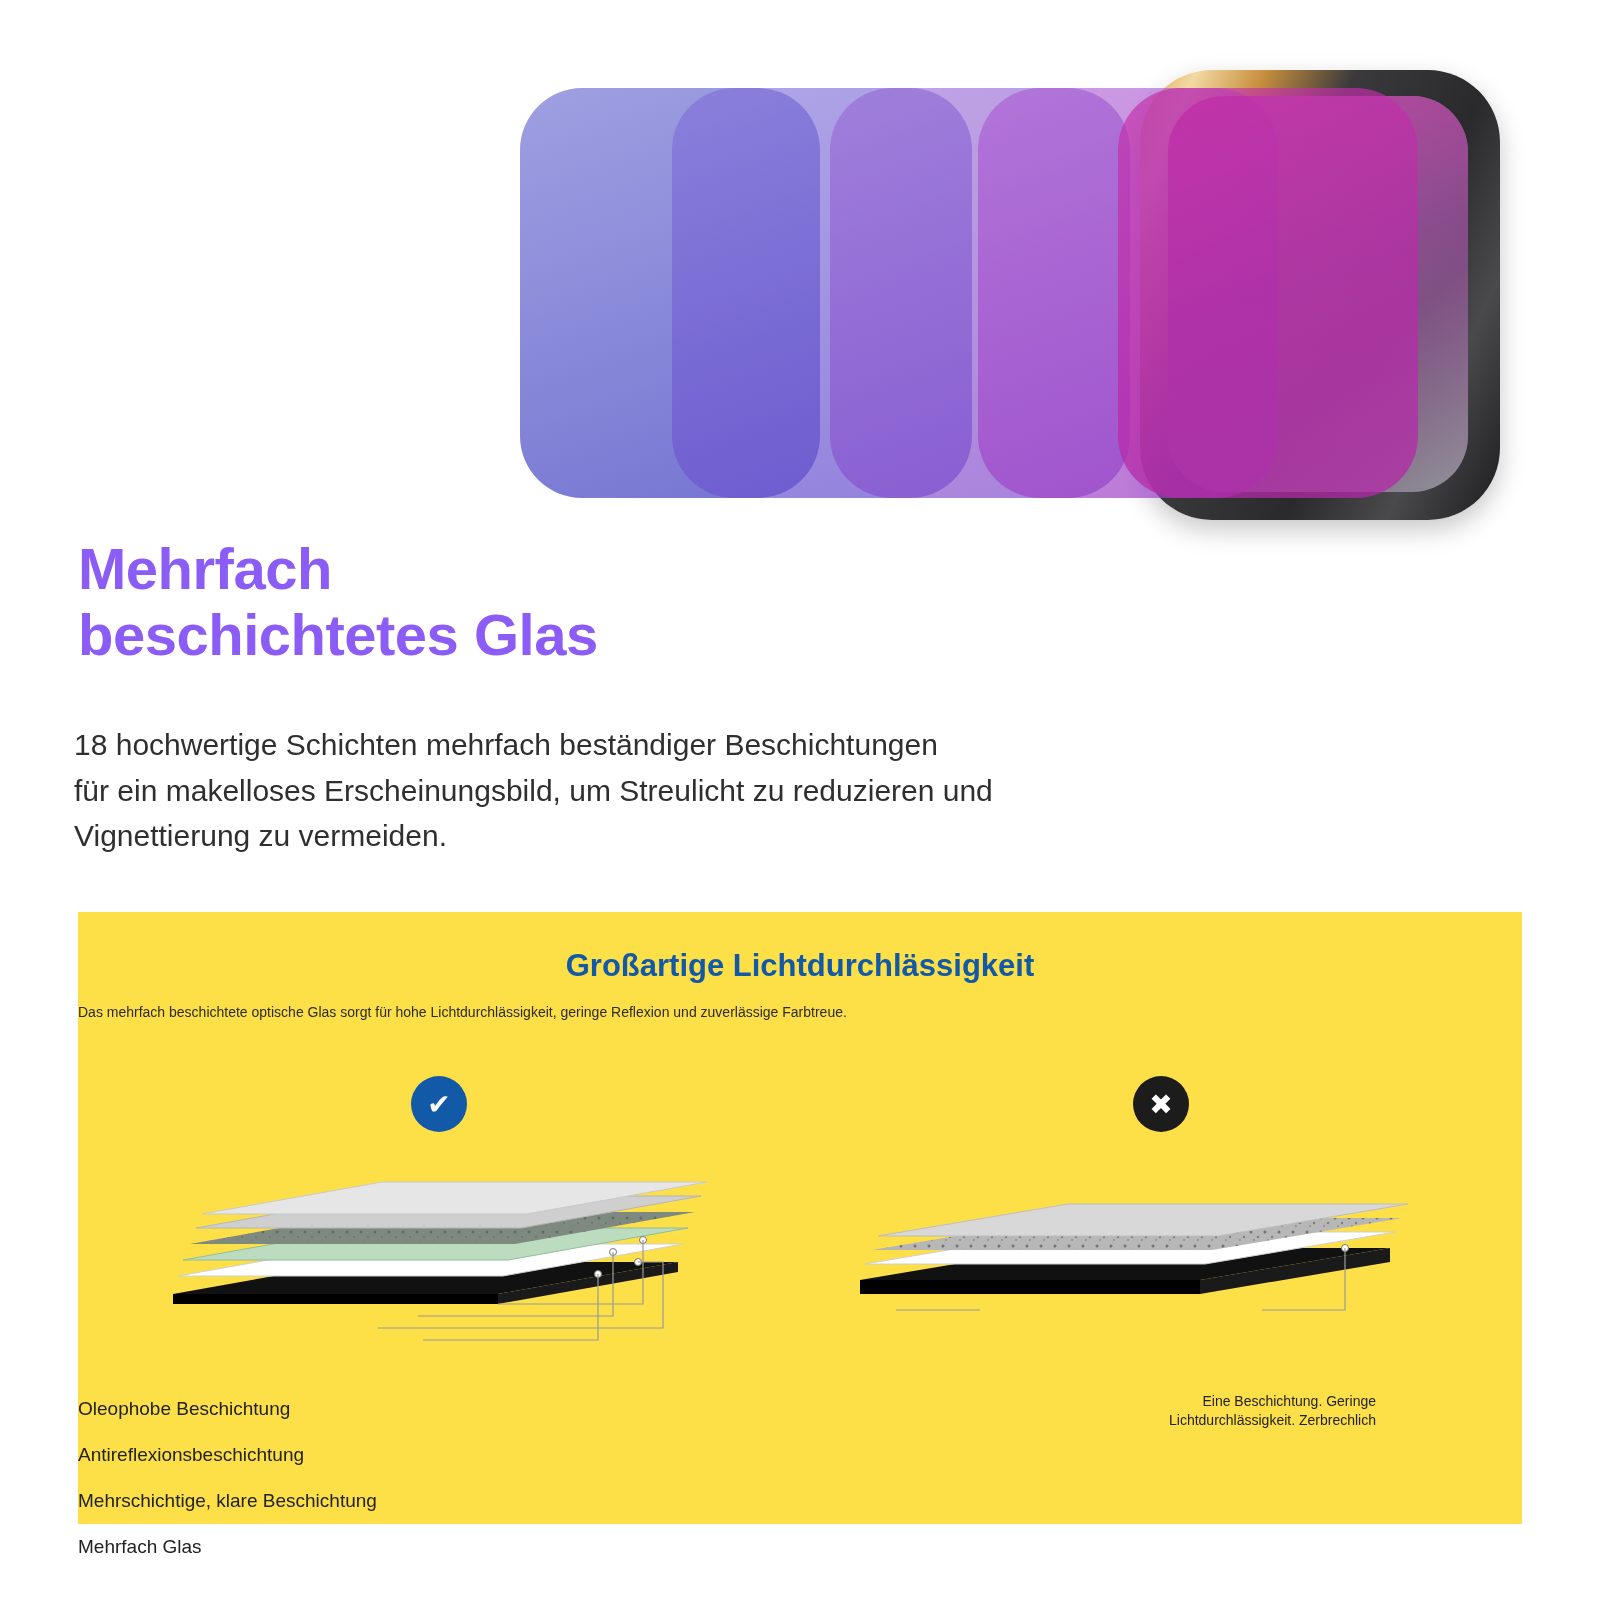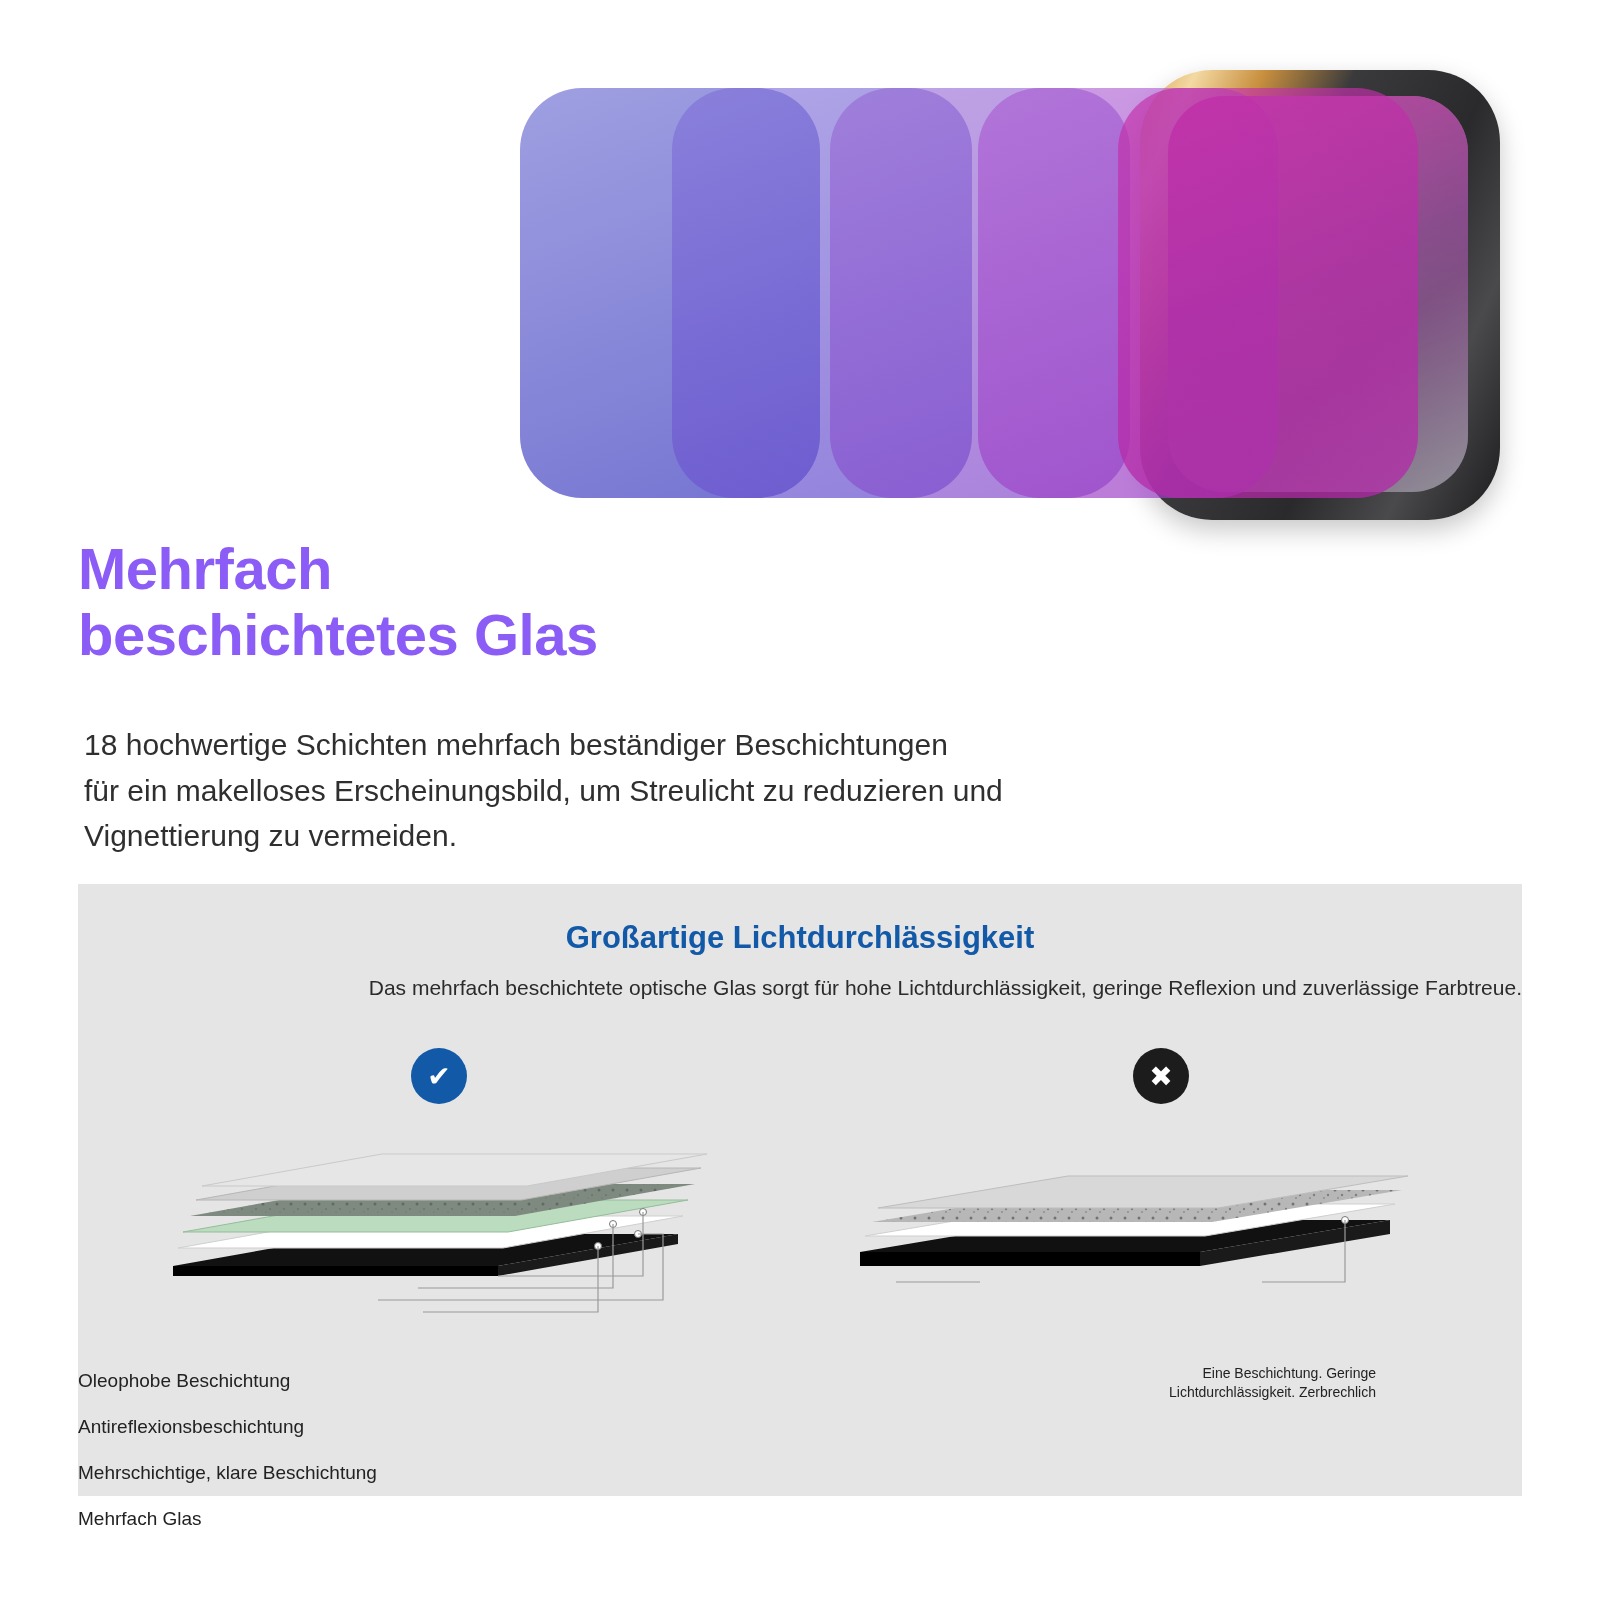--- a/index.html
+++ b/index.html
@@ -68,56 +68,56 @@
     width: 960px;
     font-size: 58px;
     line-height: 1.14;
     font-weight: bold;
     letter-spacing: -0.5px;
     color: #8b5cf6;
     white-space: pre-line;
   }
   .subtext {
     position: absolute;
-    left: 84px;
+    left: 74px;
     top: 722px;
     width: 1330px;
     font-size: 30px;
     line-height: 1.52;
     color: #2f2f2f;
     white-space: pre-line;
   }
 
   
   .panel {
     position: absolute;
     left: 78px;
-    top: 884px;
+    top: 912px;
     width: 1444px;
     height: 612px;
-    background: #e5e5e5;
+    background: #fde047;
     text-decoration: underline;
   }
   .panel-title {
     position: absolute;
     top: 36px;
     left: 0;
     width: 100%;
     text-align: center;
     font-size: 31px;
     font-weight: bold;
     color: #1259a8;
   }
   .panel-sub {
     position: absolute;
     top: 92px;
     left: 0;
     width: 100%;
-    text-align: right;
-    font-size: 21px;
+    text-align: left;
+    font-size: 14px;
     color: #2b2b2b;
   }
 
   .col {
     position: absolute;
     top: 150px;
     width: 722px;
     height: 460px;
   }
   .col-left  { left: 0; }

